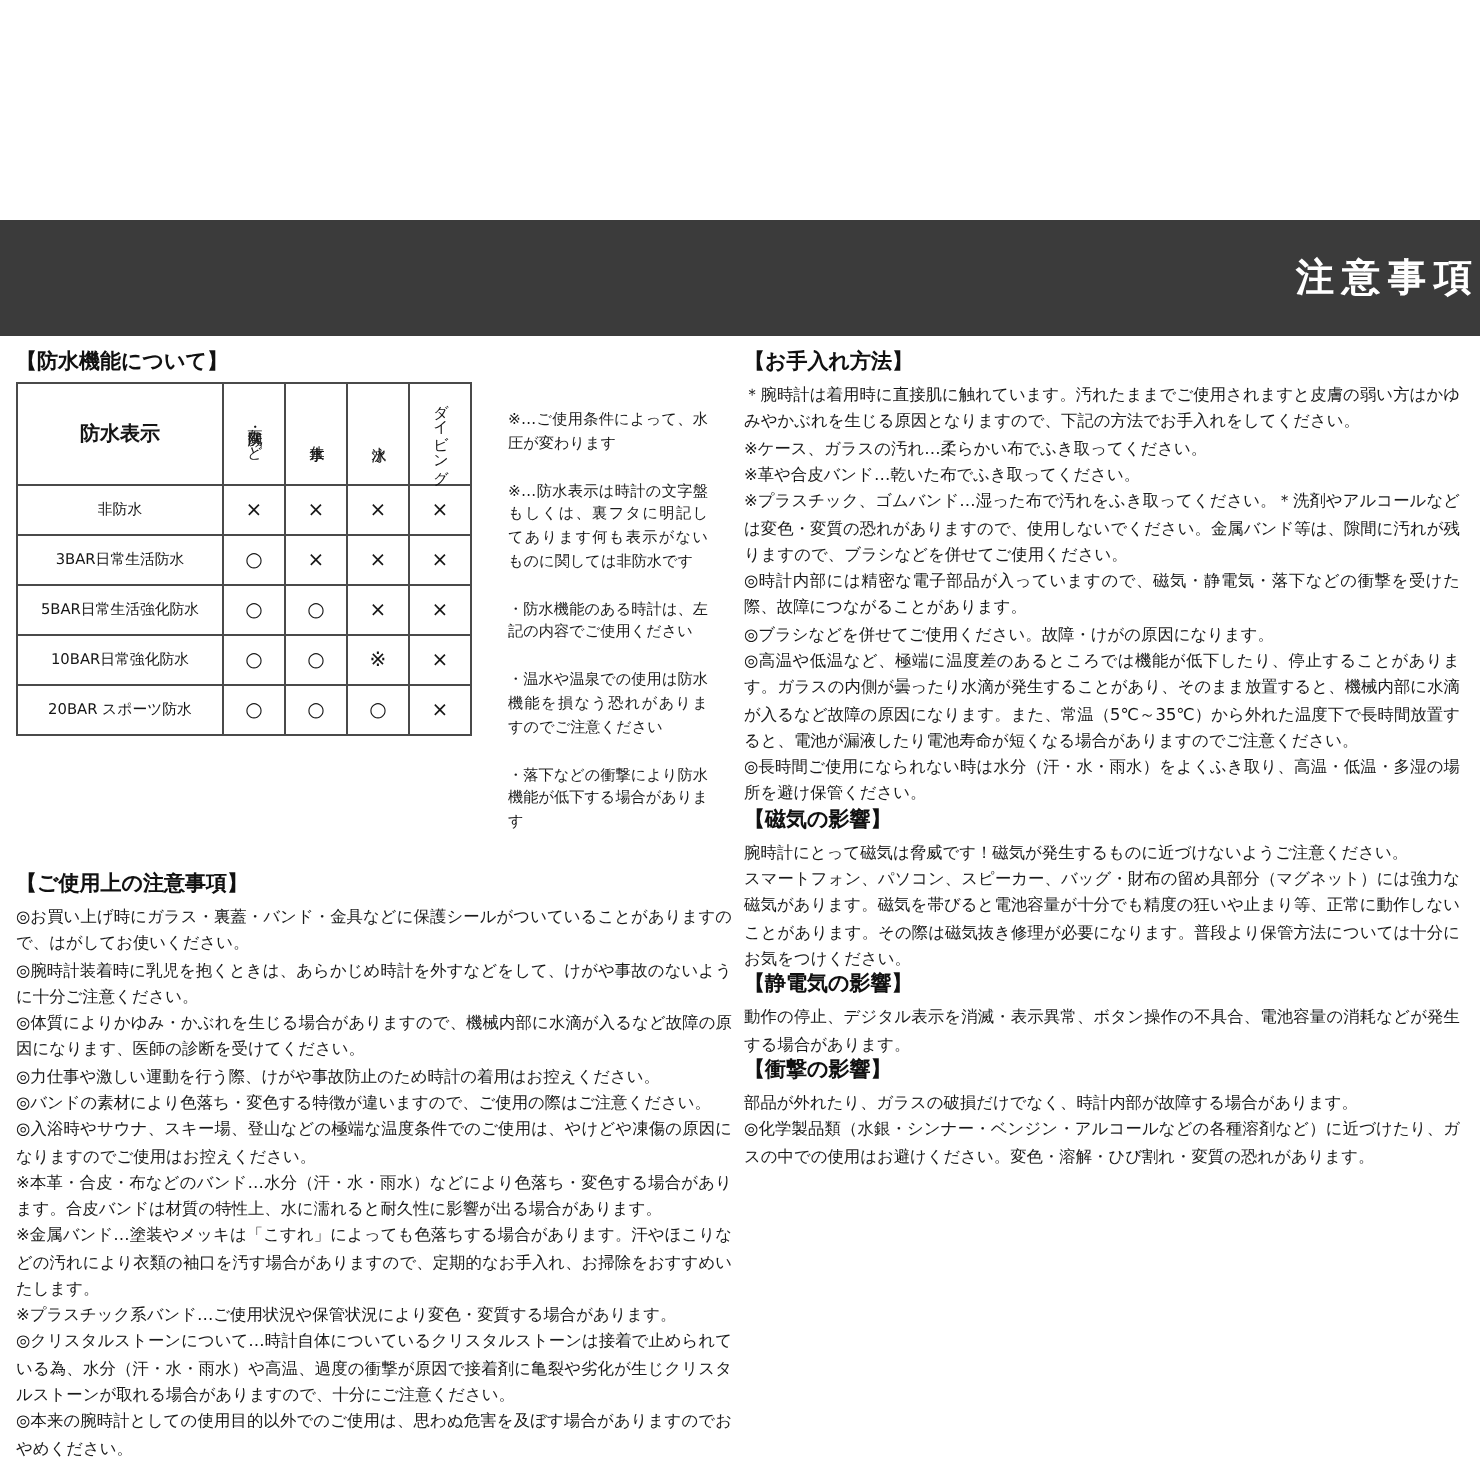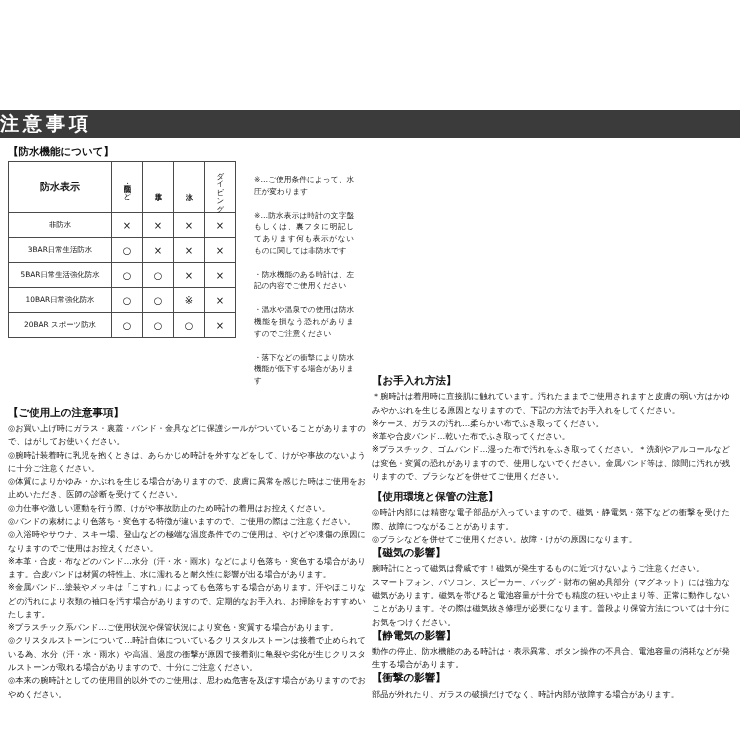--- a/index.html
+++ b/index.html
@@ -19,40 +19,39 @@
     position: absolute;
     left: 0; top: 0;
     width: 740px;
     height: 740px;
     background: #ffffff;
   }
   .top-pad { height: 110px; }
 
   
   .banner {
-    height: 28px;
+    height: 58px;
     background: #3b3b3b;
     display: flex;
     align-items: center;
-    justify-content: flex-start;
+    justify-content: flex-end;
   }
   .banner-title {
     color: #ffffff;
     font-size: 19px;
     font-weight: bold;
     letter-spacing: 4px;
   }
 
   
   .cols {
     display: flex;
     padding: 7px 8px 0 8px;
     gap: 6px;
     box-sizing: border-box;
-    align-items: flex-end;
   }
   .col-left  { width: 358px; }
   .col-right { width: 358px; }
 
   .sec-head {
     font-size: 10.5px;
     font-weight: bold;
     margin: 0 0 3px 0;
     line-height: 1.25;
     color: #111;
@@ -207,48 +206,50 @@
           <p>・温水や温泉での使用は防水機能を損なう恐れがありますのでご注意ください</p>
           <p>・落下などの衝撃により防水機能が低下する場合があります</p>
         </div>
       </div>
 
       <div class="gap"></div>
 
       <div class="sec-head">【ご使用上の注意事項】</div>
       <p class="body">◎お買い上げ時にガラス・裏蓋・バンド・金具などに保護シールがついていることがありますので、はがしてお使いください。</p>
       <p class="body">◎腕時計装着時に乳児を抱くときは、あらかじめ時計を外すなどをして、けがや事故のないように十分ご注意ください。</p>
-      <p class="body">◎体質によりかゆみ・かぶれを生じる場合がありますので、皮膚に異常を感じた時はご使用をお止めいただき、医師の診断を受けてください。</p>
+      <p class="body">◎体質によりかゆみ・かぶれを生じる場合がありますので、機械内部に水滴が入るなど故障の原因になります、医師の診断を受けてください。</p>
       <p class="body">◎力仕事や激しい運動を行う際、けがや事故防止のため時計の着用はお控えください。</p>
       <p class="body">◎バンドの素材により色落ち・変色する特徴が違いますので、ご使用の際はご注意ください。</p>
       <p class="body">◎入浴時やサウナ、スキー場、登山などの極端な温度条件でのご使用は、やけどや凍傷の原因になりますのでご使用はお控えください。</p>
       <p class="body">※本革・合皮・布などのバンド…水分（汗・水・雨水）などにより色落ち・変色する場合があります。合皮バンドは材質の特性上、水に濡れると耐久性に影響が出る場合があります。</p>
       <p class="body">※金属バンド…塗装やメッキは「こすれ」によっても色落ちする場合があります。汗やほこりなどの汚れにより衣類の袖口を汚す場合がありますので、定期的なお手入れ、お掃除をおすすめいたします。</p>
       <p class="body">※プラスチック系バンド…ご使用状況や保管状況により変色・変質する場合があります。</p>
       <p class="body">◎クリスタルストーンについて…時計自体についているクリスタルストーンは接着で止められている為、水分（汗・水・雨水）や高温、過度の衝撃が原因で接着剤に亀裂や劣化が生じクリスタルストーンが取れる場合がありますので、十分にご注意ください。</p>
       <p class="body">◎本来の腕時計としての使用目的以外でのご使用は、思わぬ危害を及ぼす場合がありますのでおやめください。</p>
     </div>
 
     <div class="col-right">
 
       <div class="sec-head">【お手入れ方法】</div>
       <p class="body">＊腕時計は着用時に直接肌に触れています。汚れたままでご使用されますと皮膚の弱い方はかゆみやかぶれを生じる原因となりますので、下記の方法でお手入れをしてください。</p>
       <p class="body">※ケース、ガラスの汚れ…柔らかい布でふき取ってください。</p>
       <p class="body">※革や合皮バンド…乾いた布でふき取ってください。</p>
       <p class="body">※プラスチック、ゴムバンド…湿った布で汚れをふき取ってください。＊洗剤やアルコールなどは変色・変質の恐れがありますので、使用しないでください。金属バンド等は、隙間に汚れが残りますので、ブラシなどを併せてご使用ください。</p>
 
-      <div class="sec-head spaced">【使用環境と保管の注意】</div>
       <p class="body">◎時計内部には精密な電子部品が入っていますので、磁気・静電気・落下などの衝撃を受けた際、故障につながることがあります。</p>
       <p class="body">◎ブラシなどを併せてご使用ください。故障・けがの原因になります。</p>
+      <p class="body">◎高温や低温など、極端に温度差のあるところでは機能が低下したり、停止することがあります。ガラスの内側が曇ったり水滴が発生することがあり、そのまま放置すると、機械内部に水滴が入るなど故障の原因になります。また、常温（5℃～35℃）から外れた温度下で長時間放置すると、電池が漏液したり電池寿命が短くなる場合がありますのでご注意ください。</p>
+      <p class="body">◎長時間ご使用になられない時は水分（汗・水・雨水）をよくふき取り、高温・低温・多湿の場所を避け保管ください。</p>
 
       <div class="sec-head">【磁気の影響】</div>
       <p class="body">腕時計にとって磁気は脅威です！磁気が発生するものに近づけないようご注意ください。</p>
       <p class="body">スマートフォン、パソコン、スピーカー、バッグ・財布の留め具部分（マグネット）には強力な磁気があります。磁気を帯びると電池容量が十分でも精度の狂いや止まり等、正常に動作しないことがあります。その際は磁気抜き修理が必要になります。普段より保管方法については十分にお気をつけください。</p>
 
       <div class="sec-head">【静電気の影響】</div>
-      <p class="body">動作の停止、防水機能のある時計は・表示異常、ボタン操作の不具合、電池容量の消耗などが発生する場合があります。</p>
+      <p class="body">動作の停止、デジタル表示を消滅・表示異常、ボタン操作の不具合、電池容量の消耗などが発生する場合があります。</p>
 
       <div class="sec-head">【衝撃の影響】</div>
       <p class="body">部品が外れたり、ガラスの破損だけでなく、時計内部が故障する場合があります。</p>
+      <p class="body">◎化学製品類（水銀・シンナー・ベンジン・アルコールなどの各種溶剤など）に近づけたり、ガスの中での使用はお避けください。変色・溶解・ひび割れ・変質の恐れがあります。</p>
     </div>
 
   </div>
 </div>
 
 </body></html>

